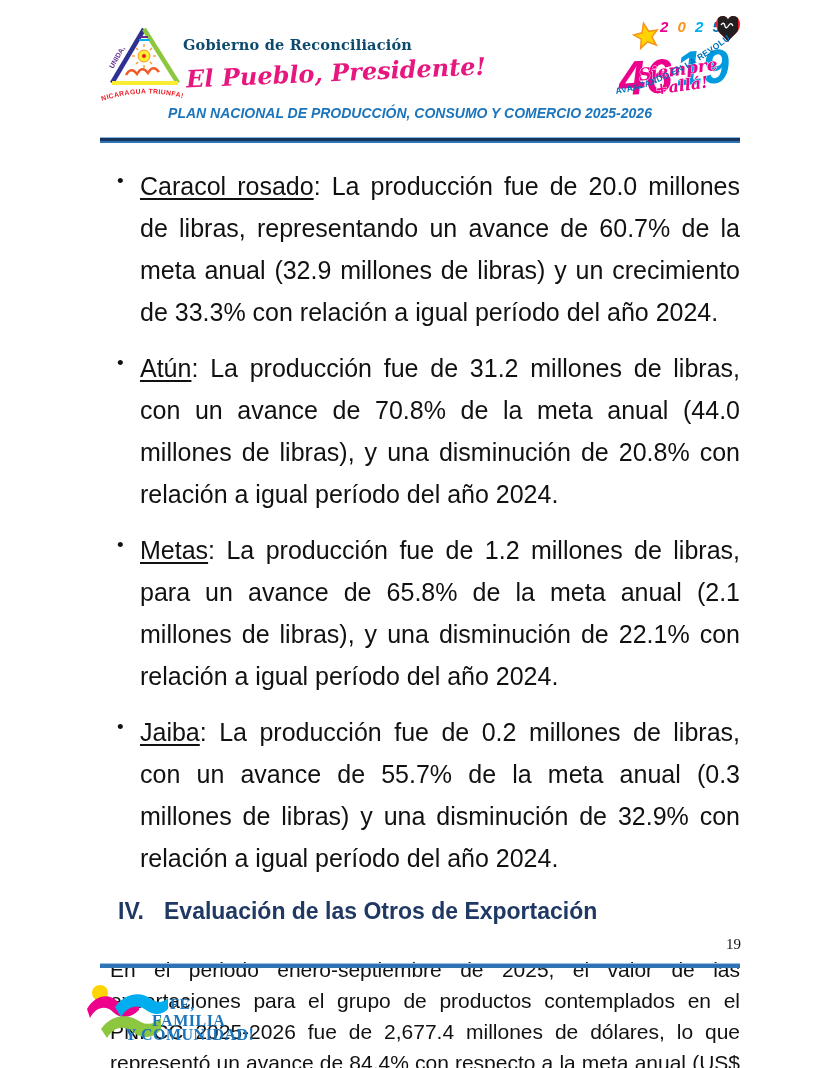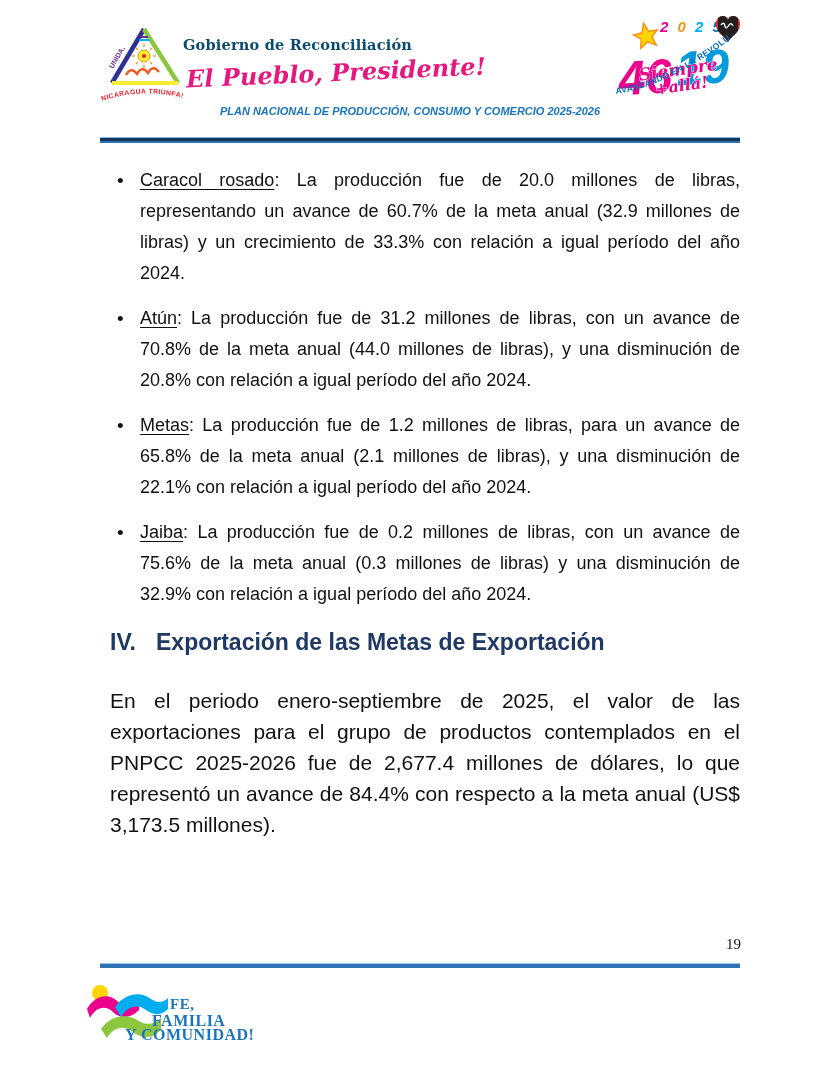--- a/index.html
+++ b/index.html
@@ -17,36 +17,36 @@
     font-size:14.5px; line-height:17px; color:#0c4a6e; letter-spacing:.2px;
   }
   .slogan {
     position:absolute; left:186px; top:58px;
     font-family:"DejaVu Serif", serif; font-style:italic; font-weight:bold;
     font-size:24px; color:#e6177e; transform:rotate(-2.5deg); white-space:nowrap;
   }
   .right-logo { position:absolute; left:610px; top:10px; width:132px; height:102px; }
   .banner-title {
     position:absolute; left:60px; top:105px; width:700px; text-align:center;
-    font-style:italic; font-weight:bold; font-size:11px; color:#1b75bc; white-space:nowrap;
+    font-style:italic; font-weight:bold; font-size:14px; color:#1b75bc; white-space:nowrap;
   }
   .rule-top {
     position:absolute; left:100px; top:137px; width:640px; height:6px;
     background:linear-gradient(to bottom,#8ab4dd 0%,#8ab4dd 22%,#17365d 22%,#17365d 72%,#2e74b5 72%,#2e74b5 100%);
   }
   
   .content { position:absolute; left:110px; top:160px; width:630px; }
   ul.bullets { list-style:none; padding-top:5px; }
   ul.bullets li { display:flex; margin-bottom:14px; }
   .marker { flex:none; width:30px; padding-left:7px; font-size:19px; line-height:31px; }
-  .btext { flex:1; text-align:justify; font-size:18px; line-height:31px; }
+  .btext { flex:1; text-align:justify; font-size:25px; line-height:42px; }
   .term { text-decoration:underline; text-underline-offset:3px; }
   .section-heading {
     display:flex; margin-top:17px; color:#1f3864; font-weight:bold;
-    font-size:23px; line-height:31px;
+    font-size:23px; line-height:31px;margin-left:8px;
   }
   .sec-num { flex:none; width:46px; }
   .paragraph { margin-top:27px; text-align:justify; font-size:21px; line-height:31px; }
   
   .page-number {
     position:absolute; right:84px; top:936px;
     font-family:"Liberation Serif", serif; font-size:15px; color:#111;
   }
   .rule-bottom {
     position:absolute; left:100px; top:963px; width:640px; height:5px;
@@ -144,27 +144,27 @@
       <li>
         <span class="marker">•</span>
         <span class="btext"><span class="term">Atún</span><span>: La producción fue de 31.2 millones de libras, con un avance de 70.8% de la meta anual (44.0 millones de libras), y una disminución de 20.8% con relación a igual período del año 2024.</span></span>
       </li>
       <li>
         <span class="marker">•</span>
         <span class="btext"><span class="term">Metas</span><span>: La producción fue de 1.2 millones de libras, para un avance de 65.8% de la meta anual (2.1 millones de libras), y una disminución de 22.1% con relación a igual período del año 2024.</span></span>
       </li>
       <li>
         <span class="marker">•</span>
-        <span class="btext"><span class="term">Jaiba</span><span>: La producción fue de 0.2 millones de libras, con un avance de 75.6% de la meta anual (0.3 millones de libras) y una disminución de 32.9% con relación a igual período del año 2024.</span></span>
+        <span class="btext"><span class="term">Jaiba</span><span>: La producción fue de 0.2 millones de libras, con un avance de 55.7% de la meta anual (0.3 millones de libras) y una disminución de 32.9% con relación a igual período del año 2024.</span></span>
       </li>
     </ul>
 
     <div class="section-heading">
       <span class="sec-num">IV.</span>
-      <span>Exportación de las Metas de Exportación</span>
+      <span>Evaluación de las Otros de Exportación</span>
     </div>
 
     <div class="paragraph">En el periodo enero-septiembre de 2025, el valor de las exportaciones para el grupo de productos contemplados en el PNPCC 2025-2026 fue de 2,677.4 millones de dólares, lo que representó un avance de 84.4% con respecto a la meta anual (US$ 3,173.5 millones).</div>
   </div>
 
   <div class="page-number">19</div>
   <div class="rule-bottom"></div>
 
   <svg class="footer-logo" viewBox="0 0 168 60">
     <circle cx="15" cy="10" r="8" fill="#ffd400"></circle>

